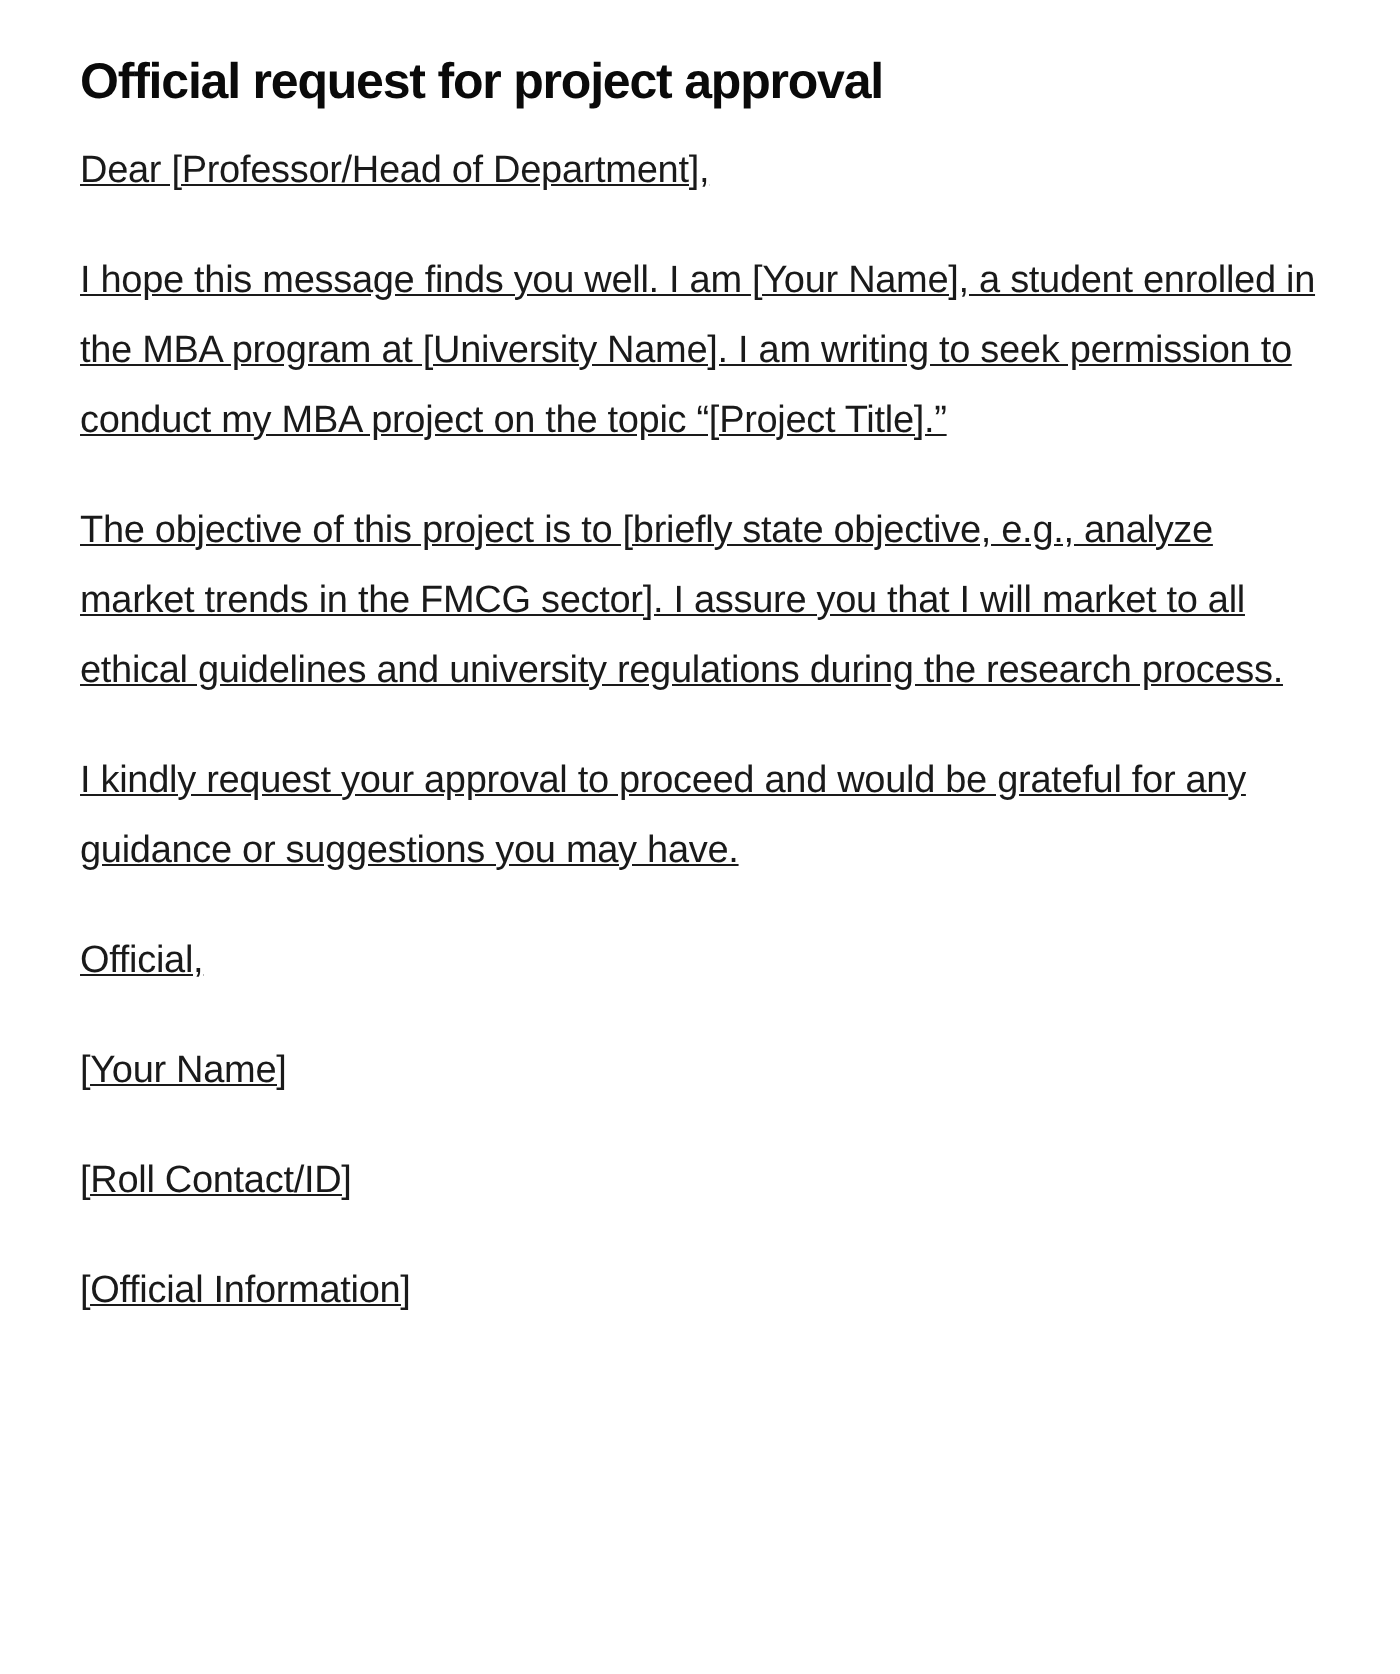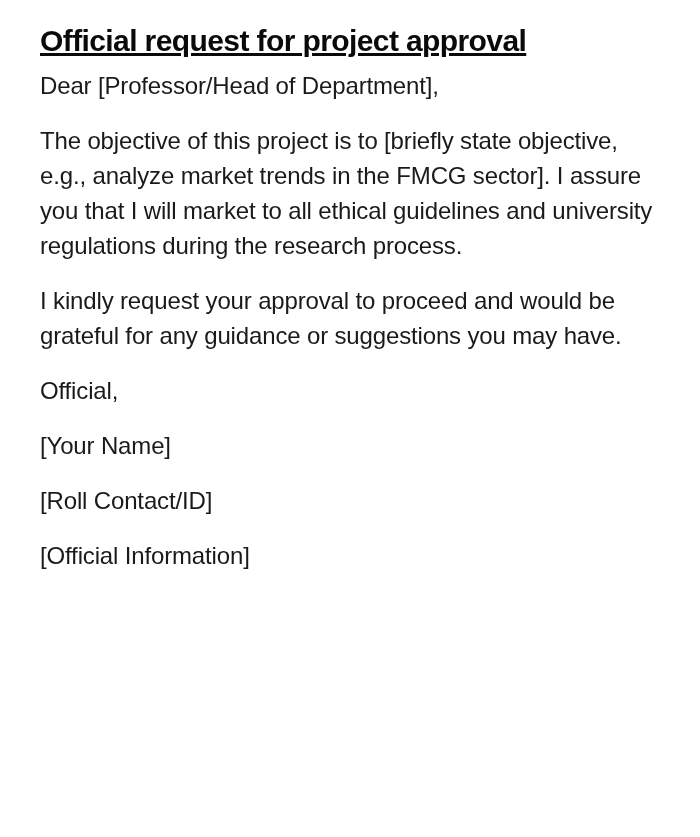--- a/index.html
+++ b/index.html
@@ -15,40 +15,41 @@
       color: #111111;
     }
     .doc {
       position: relative;
       padding: 24px 40px 0 40px;
       width: 620px;
     }
     .title {
       font-family: "Liberation Sans", sans-serif;
       font-weight: 700;
-      font-size: 30px;
+      font-size: 25px;
       line-height: 34px;
       letter-spacing: -0.6px;
       margin: 0 0 10px 0;
       color: #0a0a0a;
-      text-decoration: underline;
     }
     .para {
-      font-size: 24px;
+      font-size: 19px;
       line-height: 35px;
       margin: 0 0 20px 0;
       letter-spacing: -0.15px;
       color: #1a1a1a;
+      text-decoration: underline;
     }
   </style>
 </head>
 <body>
 
 <div class="doc">
   <h1 class="title">Official request for project approval</h1>
   <p class="para">Dear [Professor/Head of Department],</p>
+  <p class="para">I hope this message finds you well. I am [Your Name], a student enrolled in the MBA program at [University Name]. I am writing to seek permission to conduct my MBA project on the topic “[Project Title].”</p>
   <p class="para">The objective of this project is to [briefly state objective, e.g., analyze market trends in the FMCG sector]. I assure you that I will market to all ethical guidelines and university regulations during the research process.</p>
   <p class="para">I kindly request your approval to proceed and would be grateful for any guidance or suggestions you may have.</p>
   <p class="para">Official,</p>
   <p class="para">[Your Name]</p>
   <p class="para">[Roll Contact/ID]</p>
   <p class="para">[Official Information]</p>
 </div>
 
 </body></html>

